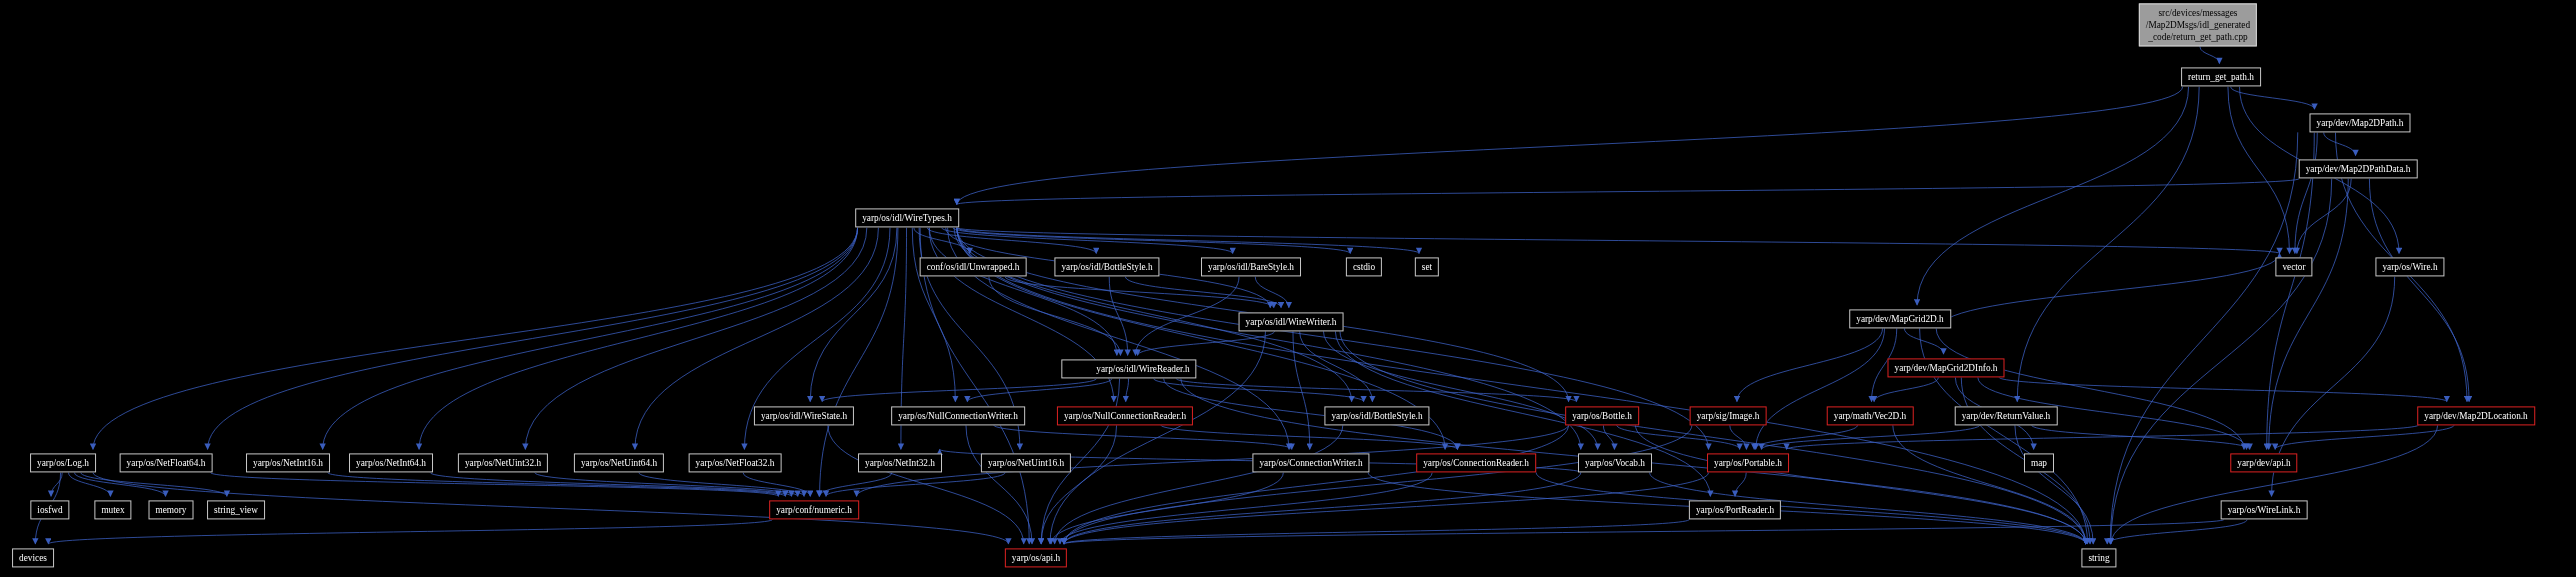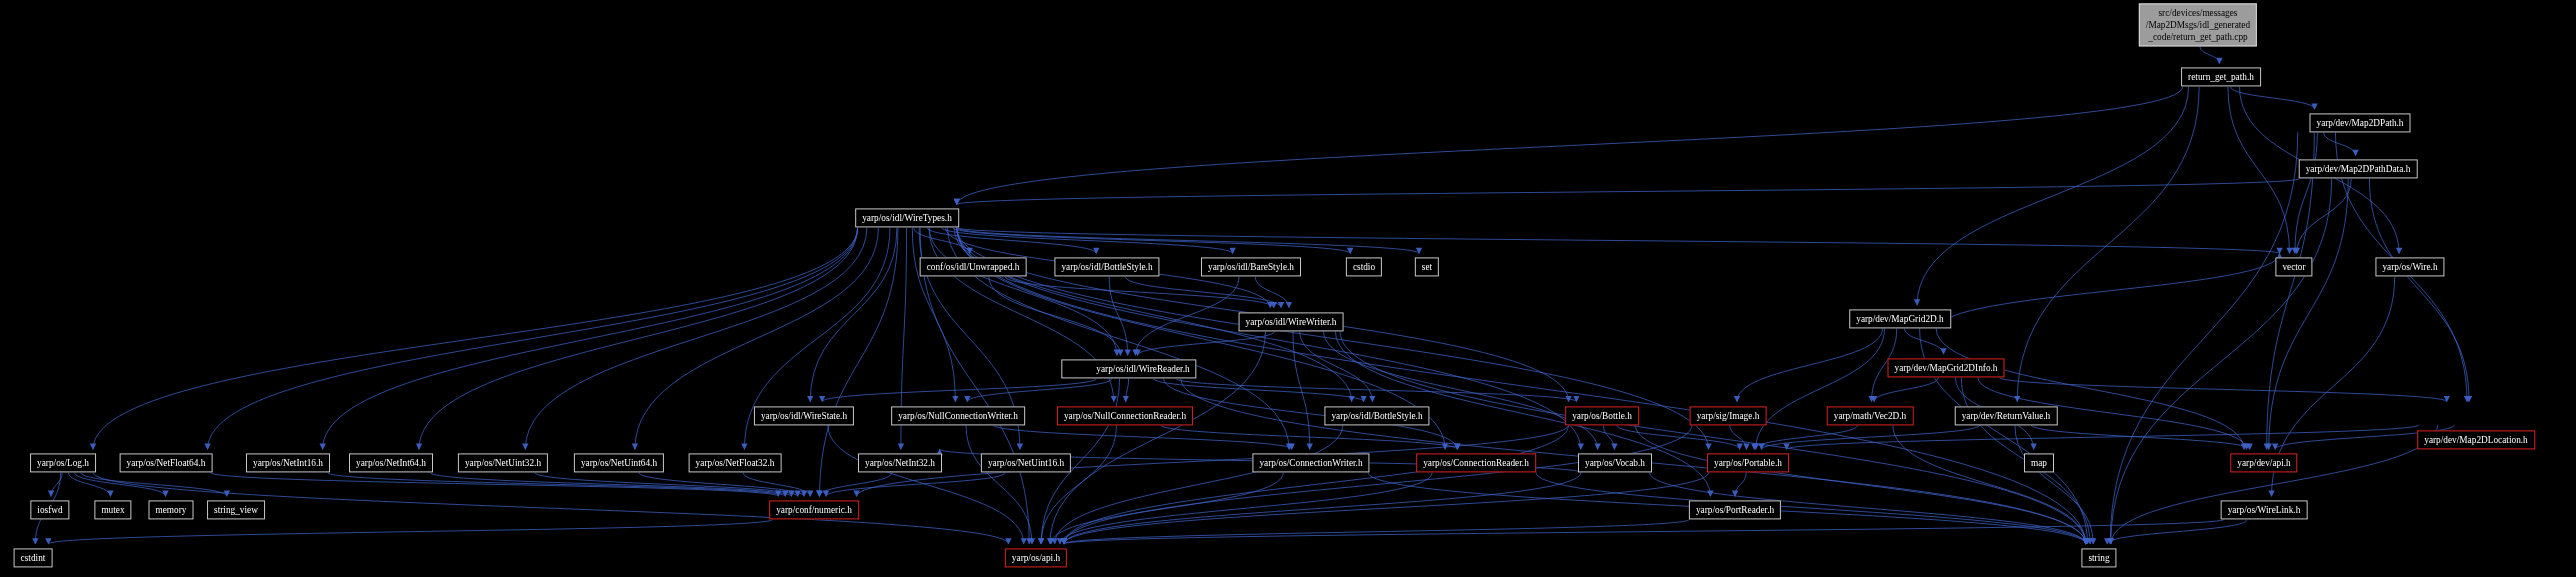--- a/index.html
+++ b/index.html
@@ -240,21 +240,21 @@
     </div>
     <div class="node red" title="yarp/sig/Image.h" style="left: 1728px; top: 416px;">
       <div>yarp/sig/Image.h</div>
     </div>
     <div class="node red" title="yarp/math/Vec2D.h" style="left: 1870px; top: 416px;">
       <div>yarp/math/Vec2D.h</div>
     </div>
     <div class="node" title="yarp/dev/ReturnValue.h" style="left: 2006px; top: 416px;">
       <div>yarp/dev/ReturnValue.h</div>
     </div>
-    <div class="node red" title="yarp/dev/Map2DLocation.h" style="left: 2476px; top: 416px; margin-top: 24px;">
+    <div class="node red" title="yarp/dev/Map2DLocation.h" style="left: 2476px; top: 416px;">
       <div>yarp/dev/Map2DLocation.h</div>
     </div>
     <div class="node" title="yarp/os/Log.h" style="left: 63px; top: 463px;">
       <div>yarp/os/Log.h</div>
     </div>
     <div class="node" title="yarp/os/NetFloat64.h" style="left: 166px; top: 463px;">
       <div>yarp/os/NetFloat64.h</div>
     </div>
     <div class="node" title="yarp/os/NetInt16.h" style="left: 288px; top: 463px;">
       <div>yarp/os/NetInt16.h</div>
@@ -310,21 +310,21 @@
     <div class="node red" title="yarp/conf/numeric.h" style="left: 814px; top: 510px;">
       <div>yarp/conf/numeric.h</div>
     </div>
     <div class="node" title="yarp/os/PortReader.h" style="left: 1735px; top: 510px;">
       <div>yarp/os/PortReader.h</div>
     </div>
     <div class="node" title="yarp/os/WireLink.h" style="left: 2264px; top: 510px;">
       <div>yarp/os/WireLink.h</div>
     </div>
     <div class="node" title="cstdint" style="left: 33px; top: 558px;">
-      <div>cstdint</div>
+      <div>devices</div>
     </div>
     <div class="node red" title="yarp/os/api.h" style="left: 1036px; top: 558px;">
       <div>yarp/os/api.h</div>
     </div>
     <div class="node" title="string" style="left: 2099px; top: 558px;">
       <div>string</div>
     </div>
   </div>
 
 

